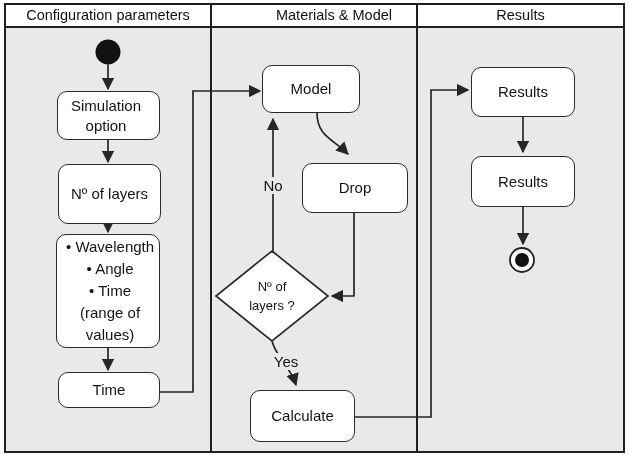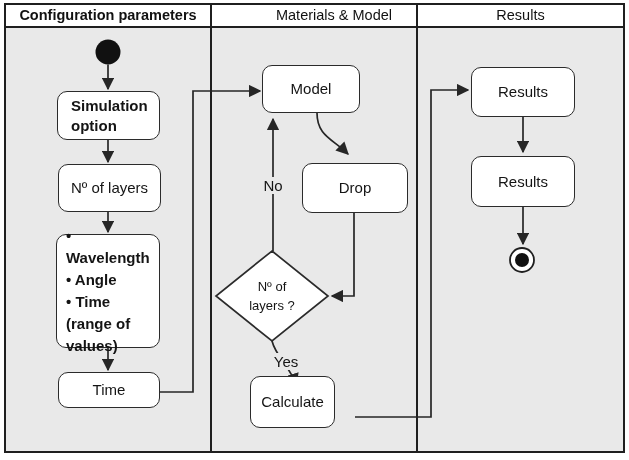--- a/index.html
+++ b/index.html
@@ -21,41 +21,41 @@
     position:absolute;top:7px;text-align:center;font-size:14.5px;color:#111111;
     white-space:nowrap;overflow:hidden;
   }
   svg.connectors{position:absolute;left:0;top:0;z-index:1;pointer-events:none;}
   .node{
     position:absolute;z-index:2;box-sizing:border-box;background:#ffffff;
     border:1.7px solid #2b2b2b;border-radius:10px;
     display:flex;align-items:center;justify-content:center;
     font-size:15px;line-height:20px;white-space:pre-line;text-align:center;
   }
-  .node.left-text{justify-content:flex-start;text-align:left;font-weight:bold;}
+  .node.left-text{justify-content:flex-start;text-align:center;}
   .edge-label{
     position:absolute;z-index:2;font-size:15px;text-align:center;
     background:#e9e9e9;line-height:17px;
   }
   .diamond-label{
     position:absolute;z-index:2;font-size:13px;line-height:19px;
     text-align:center;white-space:pre-line;background:transparent;
   }
 </style>
 </head>
 <body>
 
 <div id="canvas">
 
   <div class="frame"></div>
   <div class="header-strip"></div>
   <div class="divider" style="left:210px;"></div>
   <div class="divider" style="left:416px;"></div>
 
-  <div class="lane-title" style="left:6px;width:204px;font-weight:bold;">Configuration parameters</div>
+  <div class="lane-title" style="left:6px;width:204px;">Configuration parameters</div>
   <div class="lane-title" style="left:212px;width:244px;">Materials &amp; Model</div>
   <div class="lane-title" style="left:418px;width:205px;">Results</div>
 
   <svg class="connectors" width="629" height="460" viewBox="0 0 629 460">
     <defs>
       <marker id="ah" viewBox="0 0 10 10" refX="9" refY="5" markerWidth="7.5" markerHeight="7.5" orient="auto-start-reverse">
         <path d="M0,0 L10,5 L0,10 z" fill="#262626"></path>
       </marker>
     </defs>
 
@@ -78,38 +78,38 @@
       <path d="M523,207 L523,244" marker-end="url(#ah)"></path>
     </g>
 
     <circle cx="522" cy="260" r="12" fill="#ffffff" stroke="#1f1f1f" stroke-width="1.8"></circle>
     <circle cx="522" cy="260" r="7" fill="#111111"></circle>
   </svg>
 
   <div class="node left-text" style="left:57px;top:91px;width:103px;height:49px;padding-left:13px;">Simulation
 option</div>
 
-  <div class="node" style="left:58px;top:164px;width:103px;height:48px;">Nº of layers</div>
+  <div class="node" style="left:58px;top:164px;width:103px;height:60px;">Nº of layers</div>
 
   <div class="node left-text" style="left:56px;top:234px;width:104px;height:114px;padding-left:9px;line-height:22px;">• Wavelength
 • Angle
 • Time
 (range of
 values)</div>
 
   <div class="node" style="left:58px;top:372px;width:102px;height:36px;">Time</div>
 
   <div class="node" style="left:262px;top:65px;width:98px;height:48px;">Model</div>
 
   <div class="node" style="left:302px;top:163px;width:106px;height:50px;">Drop</div>
 
   <div class="diamond-label" style="left:227px;top:277px;width:90px;">Nº of
 layers ?</div>
 
-  <div class="node" style="left:250px;top:376px;width:85px;height:52px;">Calculate</div>
+  <div class="node" style="left:250px;top:390px;width:105px;height:52px;">Calculate</div>
 
   <div class="node" style="left:471px;top:67px;width:104px;height:50px;">Results</div>
 
   <div class="node" style="left:471px;top:156px;width:104px;height:51px;">Results</div>
 
   <div class="edge-label" style="left:259px;top:177px;width:28px;">No</div>
   <div class="edge-label" style="left:270px;top:353px;width:32px;">Yes</div>
 
 </div>
 

